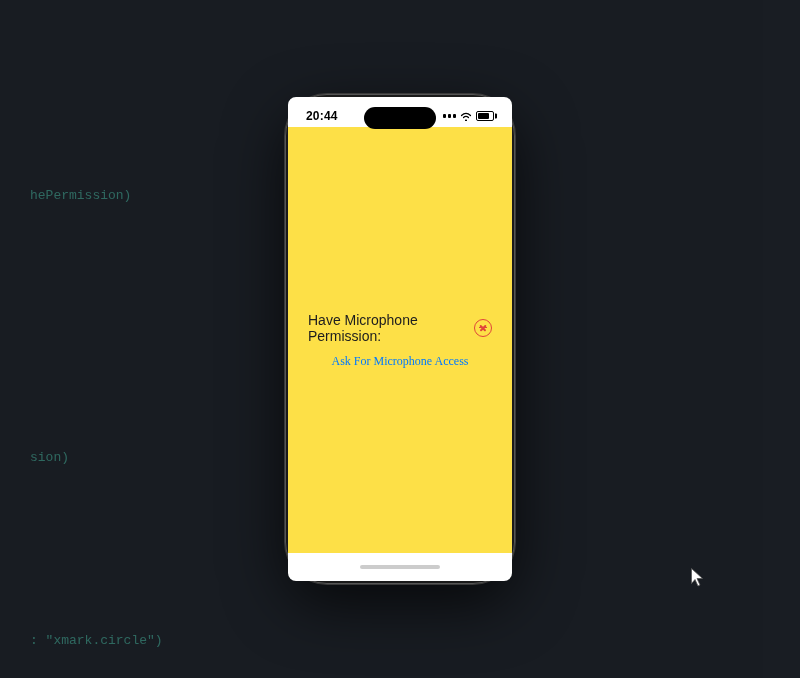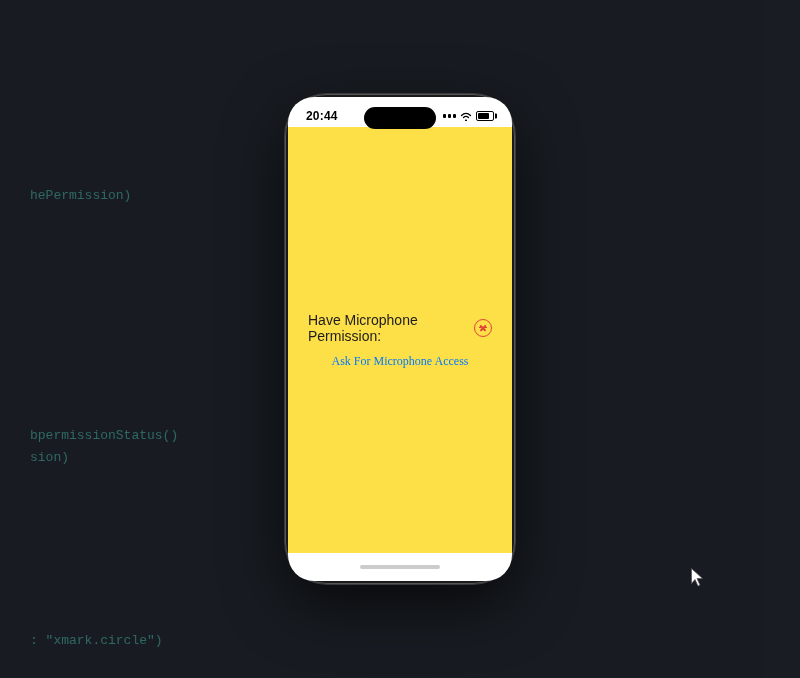--- a/index.html
+++ b/index.html
@@ -56,21 +56,21 @@
         0 0 0 1px #3a3a3a,
         0 20px 60px rgba(0,0,0,0.7),
         inset 0 0 0 1px #555;
       position: relative;
     }
 
     .phone-inner {
       width: 100%;
       height: 100%;
       background: #ffffff;
-      border-radius: 26px;
+      border-radius: 8px;
       overflow: hidden;
       position: relative;
       display: flex;
       flex-direction: column;
     }
 
     
     .status-bar {
       display: flex;
       justify-content: space-between;
@@ -250,23 +250,20 @@
       pointer-events: none;
     }
   </style>
 </head>
 <body>
 
 <div class="code-bg">
 
   <div style="position:absolute; left:10px; top:185px;">
     <div class="code-line code-cyan">hePermission)</div>
-  </div>
-  <div style="position:absolute; left:10px; top:425px;">
-    <div class="code-line code-cyan">bpermissionStatus()</div>
   </div>
   <div style="position:absolute; left:10px; top:447px;">
     <div class="code-line code-cyan">sion)</div>
   </div>
   <div style="position:absolute; left:10px; top:630px;">
     <div class="code-line code-cyan"> : "xmark.circle")</div>
   </div>
 </div>
 
 <div class="center-overlay"></div>

